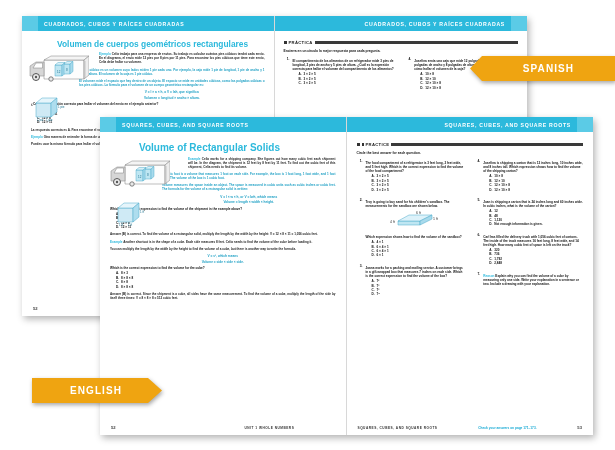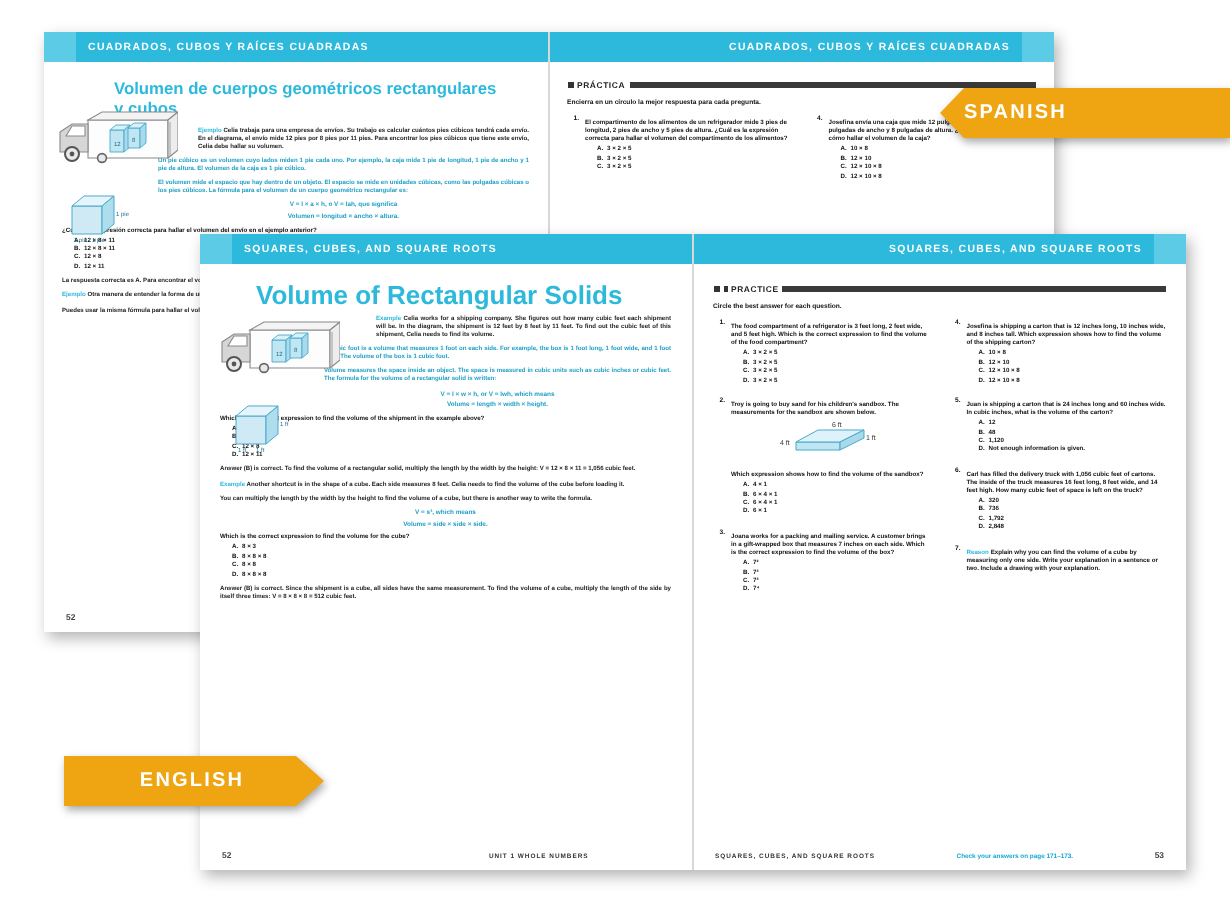--- a/index.html
+++ b/index.html
@@ -43,21 +43,21 @@
   }
   .hdr.lft .htxt{margin-left:22px;}
   .hdr.rgt{justify-content:flex-end;}
   .hdr.rgt .htxt{margin-right:22px;}
 
   
   .body{padding:6px 10px 0 10px;position:relative;height:calc(100% - 15px);box-sizing:border-box;}
   .body.es{padding:5px 9px 0 9px;}
 
   h1.title{
-    color:#2cb9dc;font-size:13px;line-height:11px;margin:4px 0 0 18px;
+    color:#2cb9dc;font-size:10px;line-height:11px;margin:4px 0 0 29px;
     font-weight:bold;
   }
   .spread.es h1.title{font-size:8.4px;line-height:10.4px;margin:3px 0 0 26px;}
   h1.title .l2{display:block;}
 
   
   .ptxt{
     font-size:3.05px;line-height:4.0px;color:#1b1b1b;text-align:justify;
     margin:0 0 3.2px 0;
     font-weight:bold;
@@ -105,21 +105,21 @@
   
   .badge{
     position:absolute;height:25px;display:flex;align-items:center;
     color:#fff;font-weight:bold;font-size:10px;letter-spacing:1.1px;
     filter:drop-shadow(1px 2px 2px rgba(0,0,0,.35));
     padding-left:12px;
   }
   .badge .shape{position:absolute;inset:0;background:#efa411;}
   .badge .lbl{position:relative;z-index:2;}
   .badge.spanish{
-    right:0px;top:44px;width:145px;justify-content:flex-start;padding-left:12px;box-sizing:border-box;
+    right:0px;top:56px;width:145px;justify-content:center;padding-left:12px;box-sizing:border-box;
   }
   .badge.spanish .shape{clip-path:polygon(12px 0,100% 0,100% 100%,12px 100%,0 50%);}
   .badge.english{
     left:32px;top:378px;width:130px;justify-content:center;padding-right:14px;box-sizing:border-box;
   }
   .badge.english .shape{clip-path:polygon(0 0,calc(100% - 14px) 0,100% 50%,calc(100% - 14px) 100%,0 100%);}
 </style>
 </head>
 <body>
 
@@ -156,21 +156,20 @@
               <path d="M86 22 L92 17 L92 37 L86 42 Z" fill="#a8daec"></path>
             </g>
             <text x="60" y="40" font-size="6" fill="#1a6f8c" font-family="Liberation Sans">12</text>
             <text x="78" y="36" font-size="6" fill="#1a6f8c" font-family="Liberation Sans">8</text>
             <line x1="116" y1="16" x2="116" y2="50" stroke="#8a8a8a" stroke-width=".8"></line>
           </svg>
         </div>
 
         <h1 class="title">
           <span>Volumen de cuerpos geométricos rectangulares</span>
-          <span class="l2">y cubos</span>
         </h1>
 
         <div style="margin-left:68px;margin-top:3px;">
           <p class="ptxt">
             <span class="lbl-ex">Ejemplo</span>
             <span>Celia trabaja para una empresa de envíos. Su trabajo es calcular cuántos pies cúbicos tendrá cada envío. En el diagrama, el envío mide 12 pies por 8 pies por 11 pies. Para encontrar los pies cúbicos que tiene este envío, Celia debe hallar su volumen.</span>
           </p>
         </div>
 
         <div class="cubewrap">

